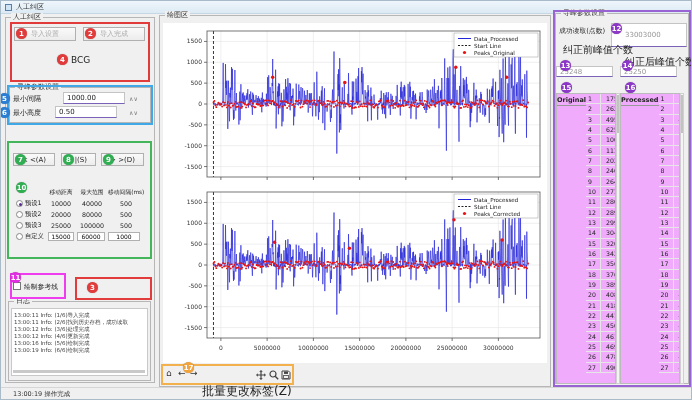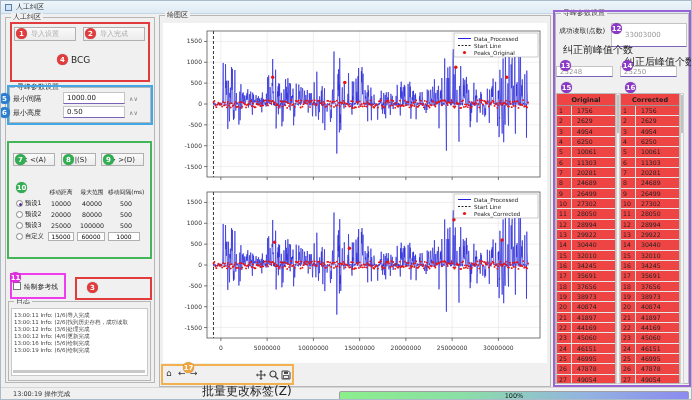--- a/index.html
+++ b/index.html
@@ -41,22 +41,22 @@
   .pinput.c0{width:26px;margin-left:2px}.pinput.c1{width:28px;margin-left:3px}.pinput.c2{width:32px;margin-left:3px}
   .logbox{position:absolute;left:10px;top:307px;width:137px;height:68px;background:#fff;border:1px solid #c8c8c8;
     padding:3px 2px;overflow:hidden;z-index:8}
   .log-line{font-size:5.5px;line-height:6.9px;color:#444;white-space:nowrap}
   .hsb{position:absolute;left:12px;top:369px;width:132px;height:3px;background:#c9c9c9;z-index:9}
   .figure{position:absolute;left:162px;top:22px;width:384px;height:340px;background:#fff;z-index:6}
   svg{font-family:"DejaVu Sans",sans-serif;position:absolute;z-index:7}
   .ticon{position:absolute;top:367px;font-size:9px;line-height:11px;color:#333;z-index:8}
   .tsvg{position:absolute;top:369px;z-index:8}
   .batch-label{position:absolute;top:382px;left:201px;font-size:12px;color:#222;z-index:8;white-space:nowrap}
-  .rtable{position:absolute;width:60px;top:92px;height:291px;border:1px solid #bbb;background:#ef4444;
-    display:flex;flex-direction:column;overflow:hidden;z-index:8}
+  .rtable{position:absolute;width:60px;top:92px;height:291px;border:1px solid #bbb;background:#f0abfc;
+    display:flex;flex-direction:row;overflow:hidden;z-index:8}
   .thead{height:12px;border-bottom:1px solid #999;display:flex;align-items:center;justify-content:center;
     font-size:6.5px;font-weight:bold;flex:none}
   .trow{display:flex;height:10.33px;border-bottom:1px solid #e6e6e6;font-size:6.2px;color:#222;align-items:center;flex:none}
   .tnum{width:15px;padding-left:2px;border-right:1px solid #e6e6e6;height:100%;display:flex;align-items:center}
   .tval{padding-left:5px}
   .vsb{position:absolute;top:92px;width:4px;height:291px;background:#f4f4f4;border:1px solid #d0d0d0;z-index:8}
   .vsb .thumb{position:absolute;left:0;top:1px;width:2px;height:38px;background:#c2c2c2}
   .statusbar{position:absolute;left:0;top:386px;width:100%;height:14px;background:#f0f0f0;border-top:1px solid #d6d6d6}
   .status-text{position:absolute;left:12px;top:2px;font-size:6.5px;color:#333}
   .progress{position:absolute;left:338px;top:3px;width:350px;height:9px;border:1px solid #9f9f9f;border-radius:2px;
@@ -91,21 +91,21 @@
     <span class="gt">寻峰参数设置</span>
   </div>
   <div class="lbl" style="left:12px;top:93px">最小间隔</div>
   <div class="field" style="left:62px;top:91px;width:62px;height:12px">
     <span>1000.00</span>
   </div>
   <div class="spin" style="left:128px;top:94px">
     <span>∧</span><span>∨</span>
   </div>
   <div class="lbl" style="left:12px;top:107px">最小高度</div>
-  <div class="field" style="left:62px;top:105px;width:62px;height:12px">
+  <div class="field" style="left:54px;top:105px;width:62px;height:12px">
     <span>0.50</span>
   </div>
   <div class="spin" style="left:128px;top:108px">
     <span>∧</span><span>∨</span>
   </div>
 
   <div class="hl hl-green" style="left:6px;top:140px;width:145px;height:118px"></div>
   <div class="btn" style="left:12px;top:152px;width:42px;height:13px">
     <span>&lt; &lt;(A)</span>
   </div>
@@ -439,21 +439,21 @@
         <div class="trow">
           <span class="tnum">27</span>
           <span class="tval">49054</span>
         </div>
       </div>
   </div>
   <div class="vsb" style="left:615px">
       <span class="thumb"></span>
     </div>
   <div class="rtable" style="left:619px">
-    <div class="thead">Corrected</div>
+    <div class="thead">Processed</div>
     <div id="tbody-corrected">
         <div class="trow">
           <span class="tnum">1</span>
           <span class="tval">1756</span>
         </div>
         <div class="trow">
           <span class="tnum">2</span>
           <span class="tval">2629</span>
         </div>
         <div class="trow">
@@ -575,17 +575,14 @@
   <span class="badge c-red" style="left:86px;top:281px">3</span>
   <span class="badge c-pur" style="left:610px;top:22px">12</span>
   <span class="badge c-pur" style="left:559px;top:59px">13</span>
   <span class="badge c-pur" style="left:621px;top:59px">14</span>
   <span class="badge c-pur" style="left:560px;top:81px">15</span>
   <span class="badge c-pur" style="left:624px;top:81px">16</span>
   <span class="badge c-org" style="left:182px;top:361px">17</span>
 
   <div class="statusbar">
     <span class="status-text">13:00:19 操作完成</span>
-    <div class="progress">
-      <span>100%</span>
-    </div>
   </div>
 </div>
 
 </body></html>

